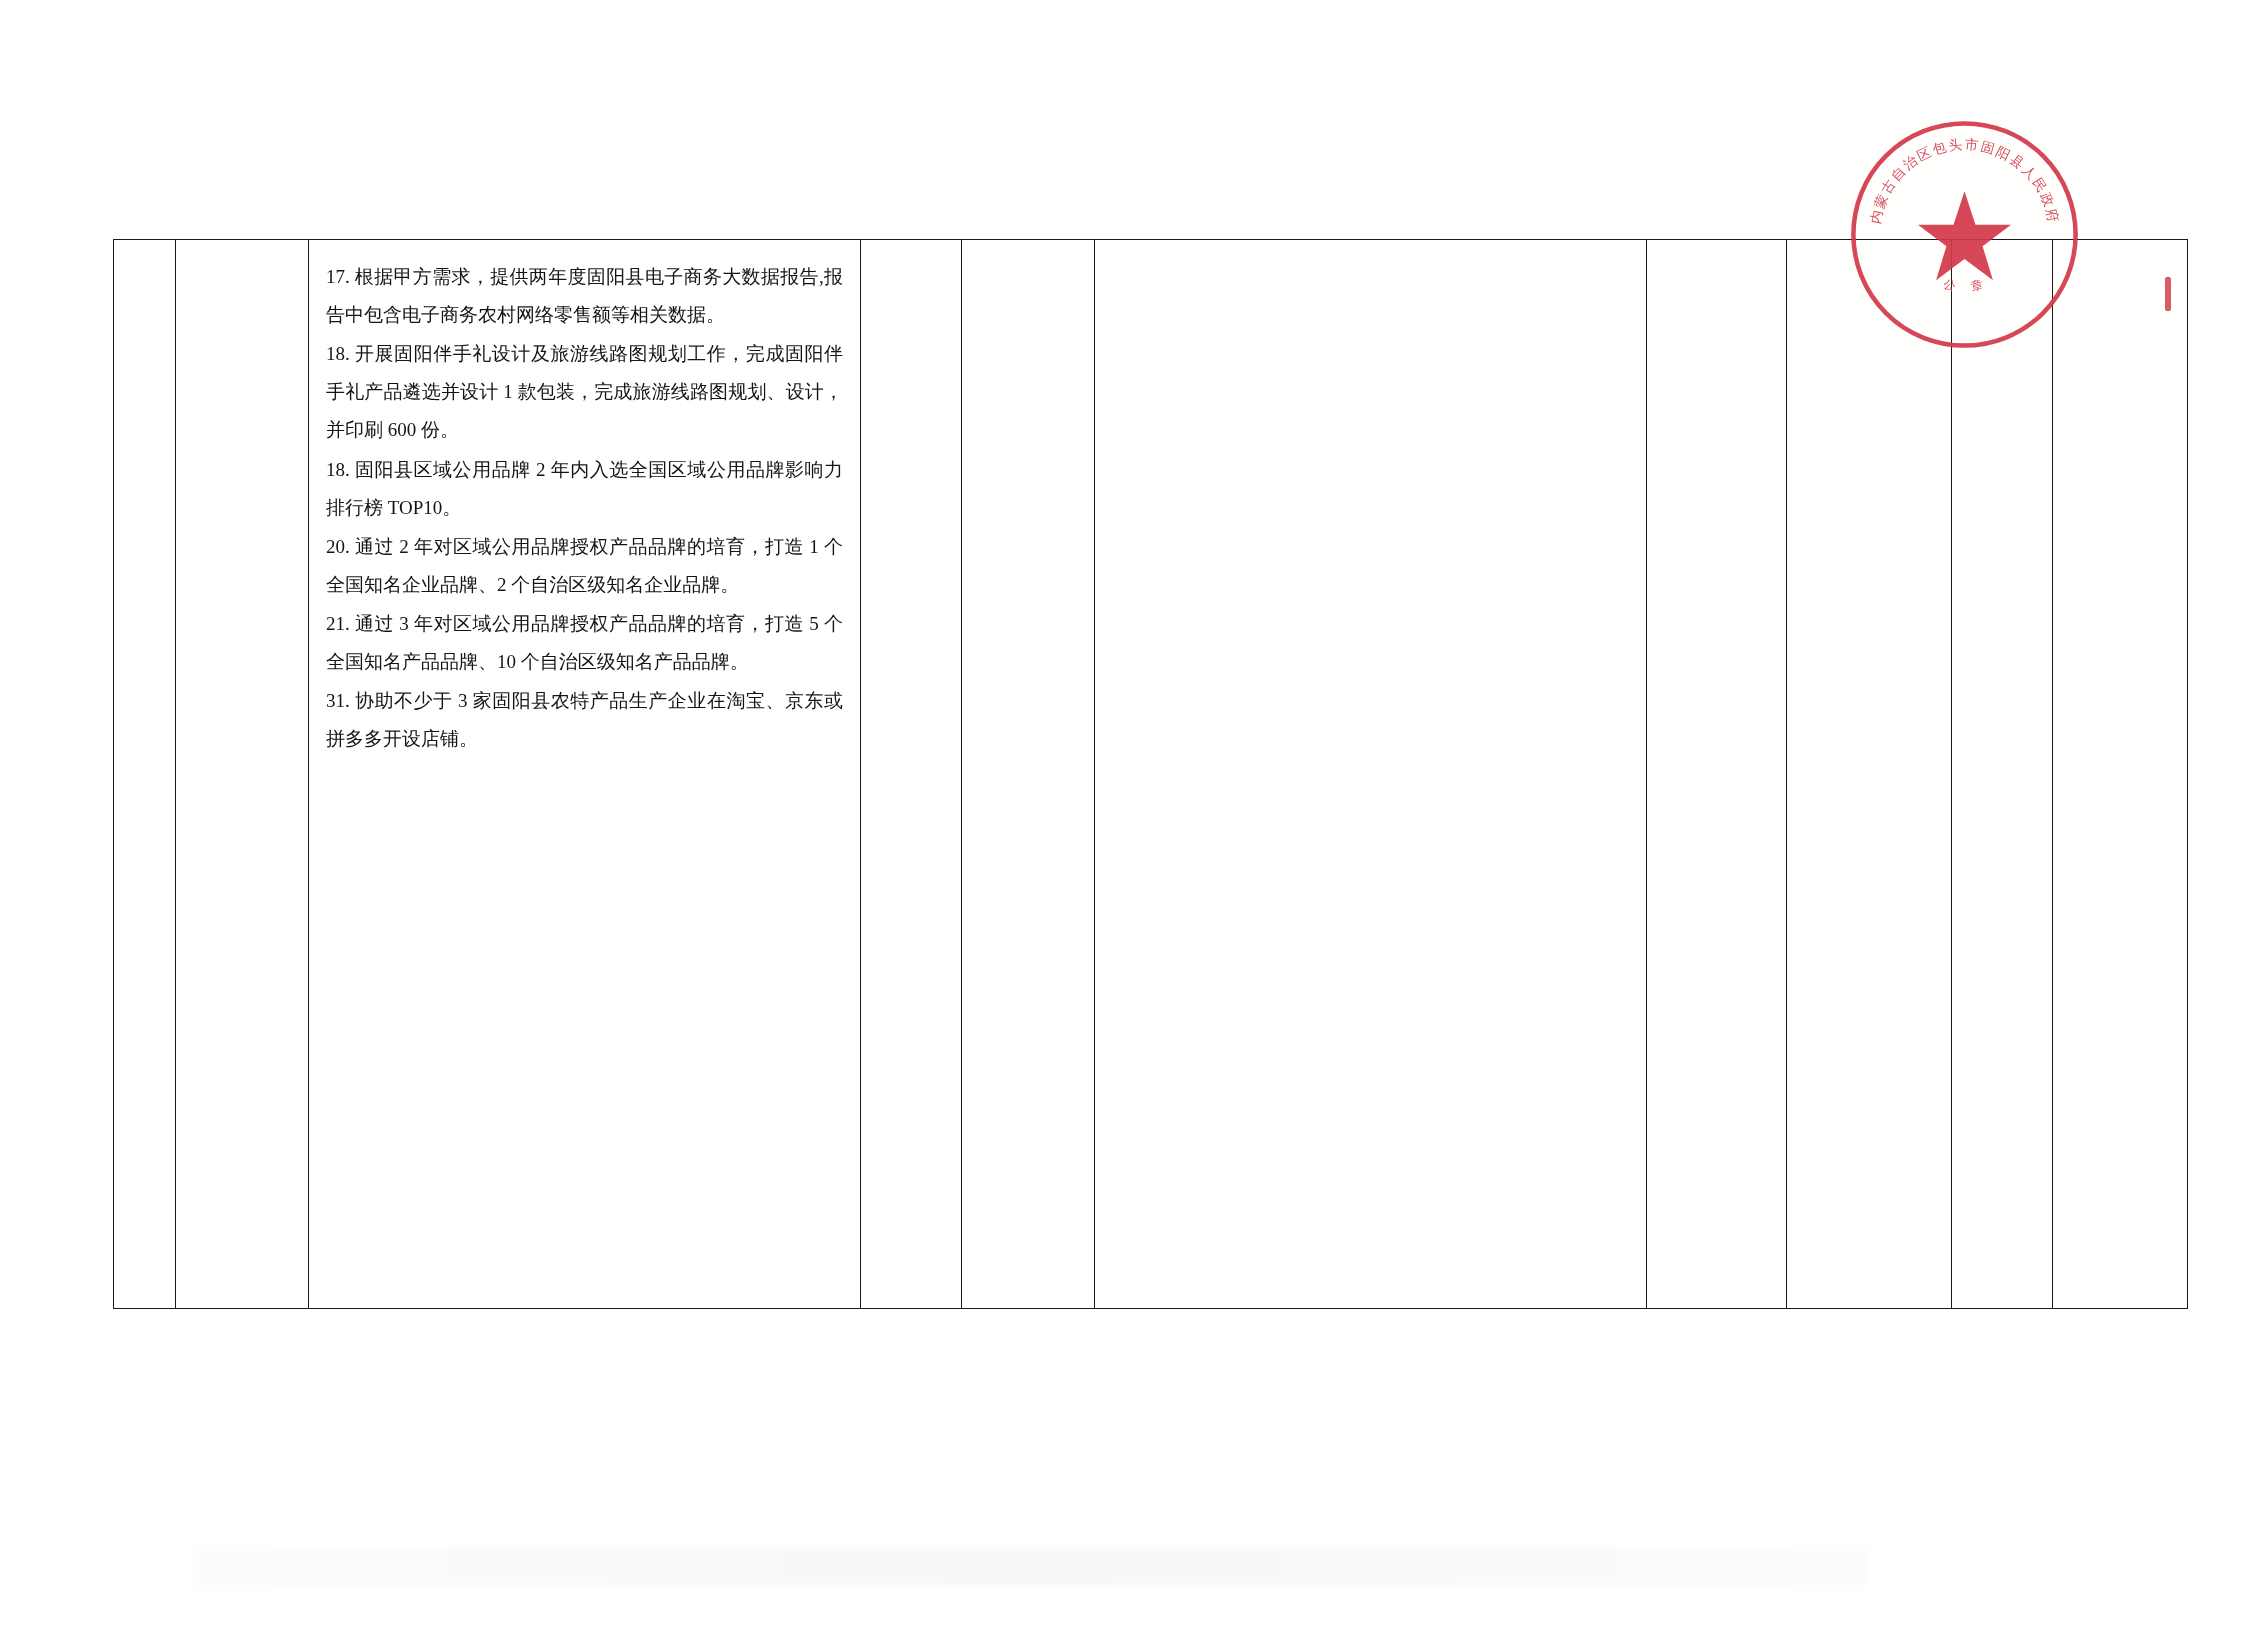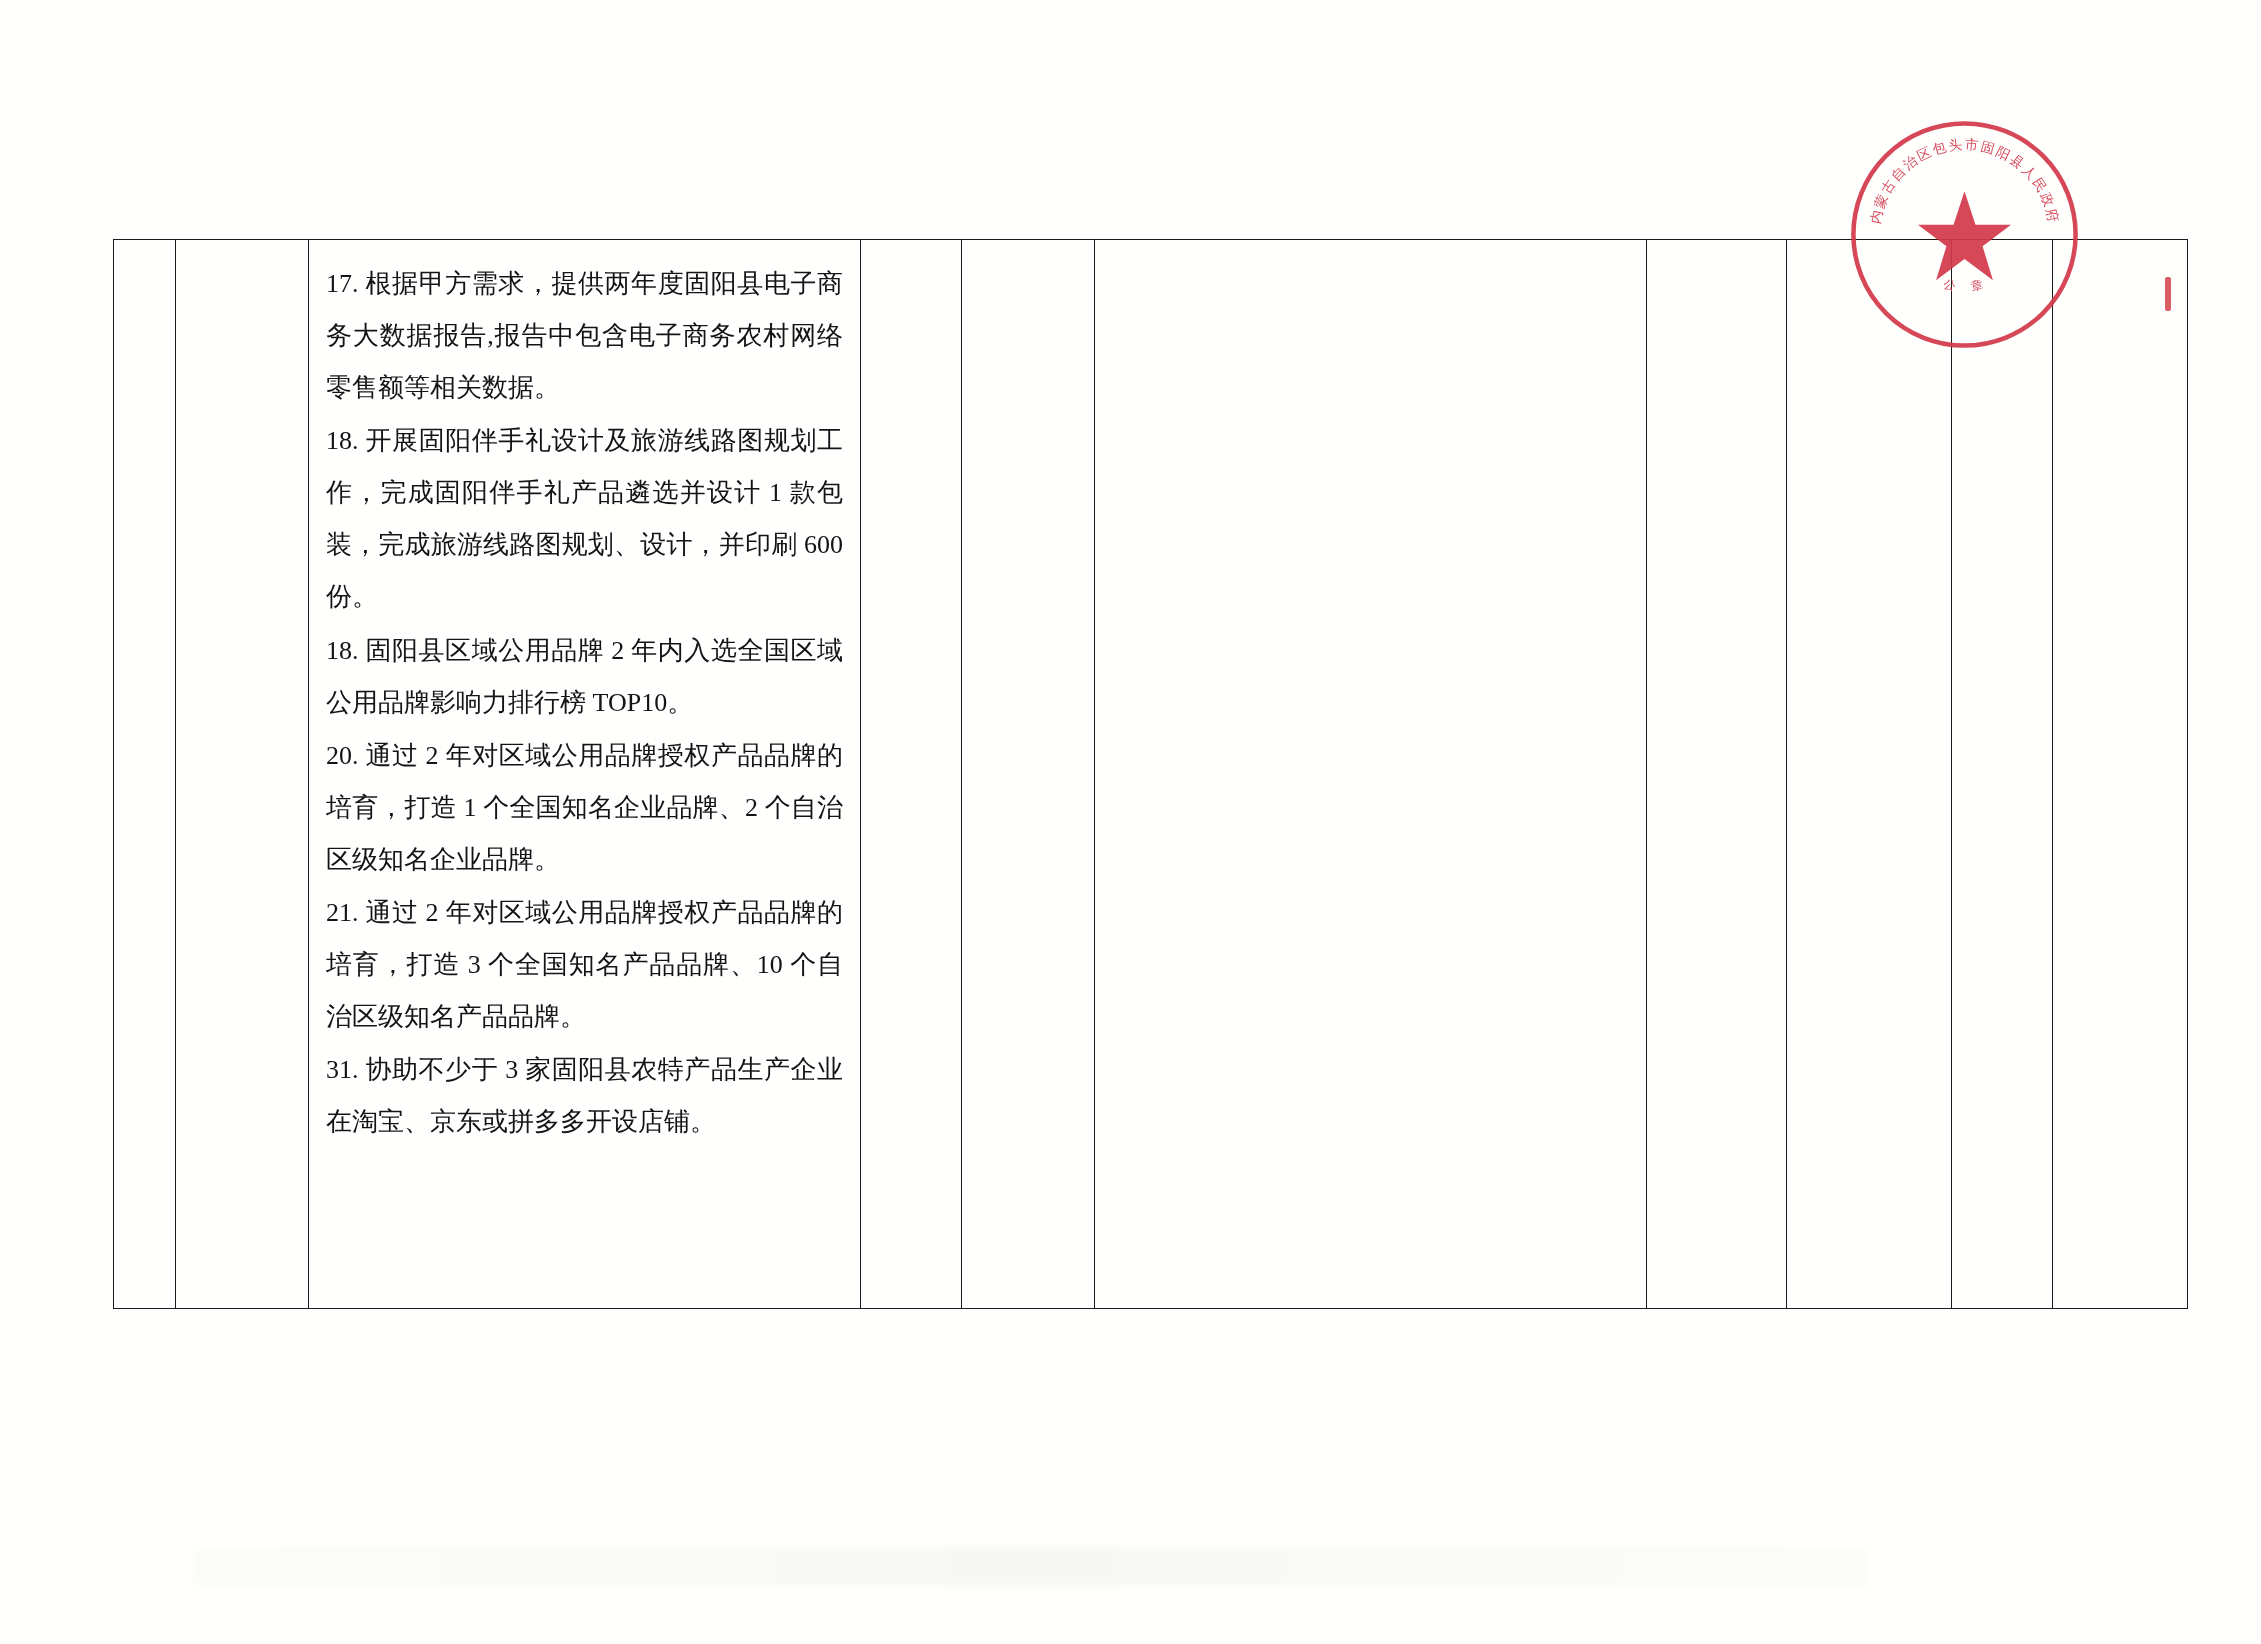--- a/index.html
+++ b/index.html
@@ -47,21 +47,21 @@
   .col-d { width: 100px; }
   .col-e { width: 132px; }
   .col-f { width: 551px; }
   .col-g { width: 139px; }
   .col-h { width: 164px; }
   .col-i { width: 100px; }
   .col-j { width: 134px; }
 
   .cell-text {
     padding: 18px 17px 13px 17px;
-    font-size: 26px;
+    font-size: 19px;
     line-height: 2.0;
     text-align: justify;
     text-justify: inter-ideograph;
   }
   .para {
     margin: 0 0 1.3px 0;
     text-indent: 0;
   }
 
   
@@ -110,21 +110,21 @@
       </td>
       <td class="col-b">
         <div class="cell-text"></div>
       </td>
       <td class="col-c">
         <div class="cell-text">
           <p class="para">17. 根据甲方需求，提供两年度固阳县电子商务大数据报告,报告中包含电子商务农村网络零售额等相关数据。</p>
           <p class="para">18. 开展固阳伴手礼设计及旅游线路图规划工作，完成固阳伴手礼产品遴选并设计 1 款包装，完成旅游线路图规划、设计，并印刷 600 份。</p>
           <p class="para">18. 固阳县区域公用品牌 2 年内入选全国区域公用品牌影响力排行榜 TOP10。</p>
           <p class="para">20. 通过 2 年对区域公用品牌授权产品品牌的培育，打造 1 个全国知名企业品牌、2 个自治区级知名企业品牌。</p>
-          <p class="para">21. 通过 2 年对区域公用品牌授权产品品牌的培育，打造 3 个全国知名产品品牌、10 个自治区级知名产品品牌。</p>
+          <p class="para">21. 通过 3 年对区域公用品牌授权产品品牌的培育，打造 5 个全国知名产品品牌、10 个自治区级知名产品品牌。</p>
           <p class="para">31. 协助不少于 3 家固阳县农特产品生产企业在淘宝、京东或拼多多开设店铺。</p>
         </div>
       </td>
       <td class="col-d">
         <div class="cell-text"></div>
       </td>
       <td class="col-e">
         <div class="cell-text"></div>
       </td>
       <td class="col-f">

